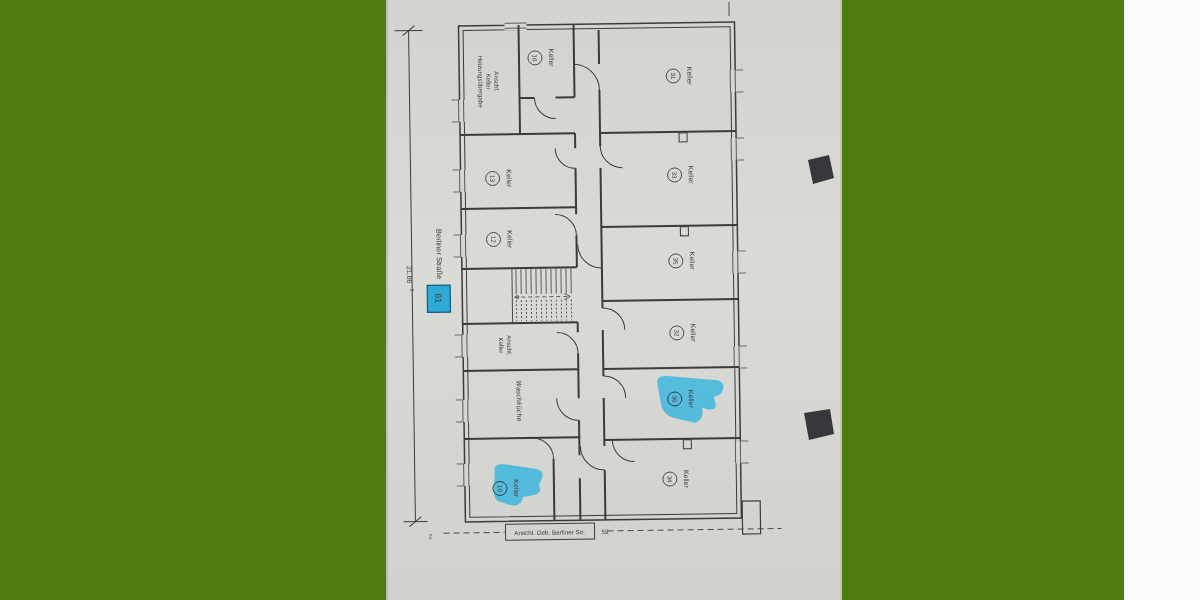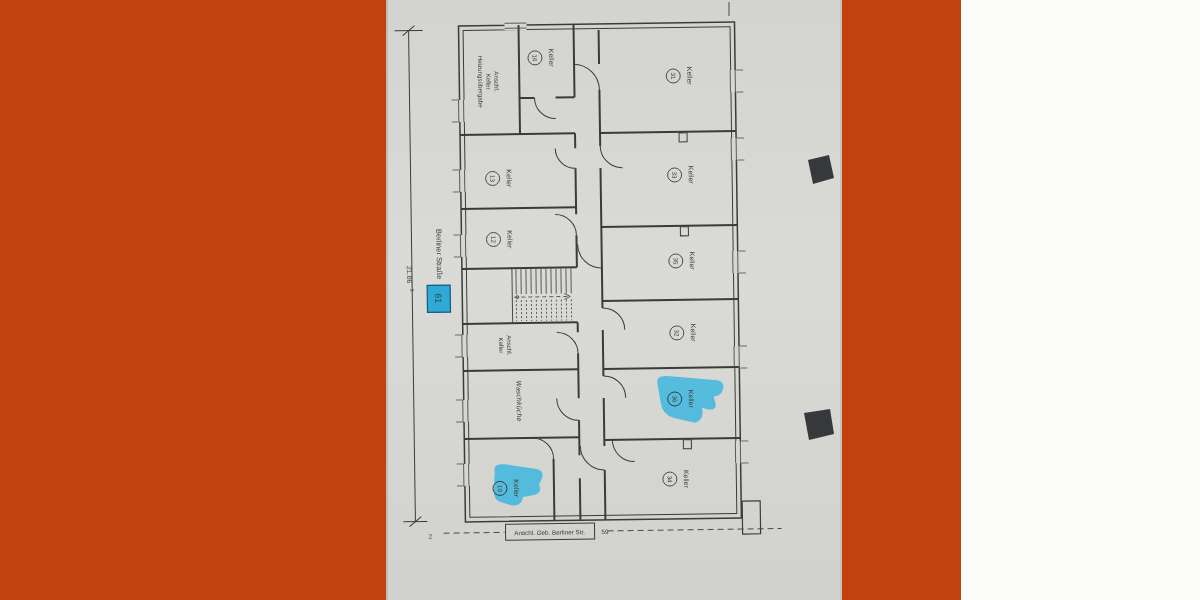--- a/index.html
+++ b/index.html
@@ -1,16 +1,16 @@
 <!DOCTYPE html>
 <html><head>
 <meta charset="utf-8">
 <style>
   html,body{margin:0;padding:0;background:#fcfcfb;}
-  .stage{position:relative;width:961px;height:600px;background:#c2410c;overflow:hidden;
+  .stage{position:relative;width:1124px;height:600px;background:#4d7c0f;overflow:hidden;
          font-family:"Liberation Sans", sans-serif;}
   svg{position:absolute;left:0;top:0;}
   svg text{font-family:"Liberation Sans", sans-serif;fill:#3b3c38;}
   .ink{stroke:#3b3c38;fill:none;}
   .hand{font-family:"DejaVu Sans", sans-serif;font-style:italic;}
 </style>
 </head>
 <body>
 
 <div class="stage">

